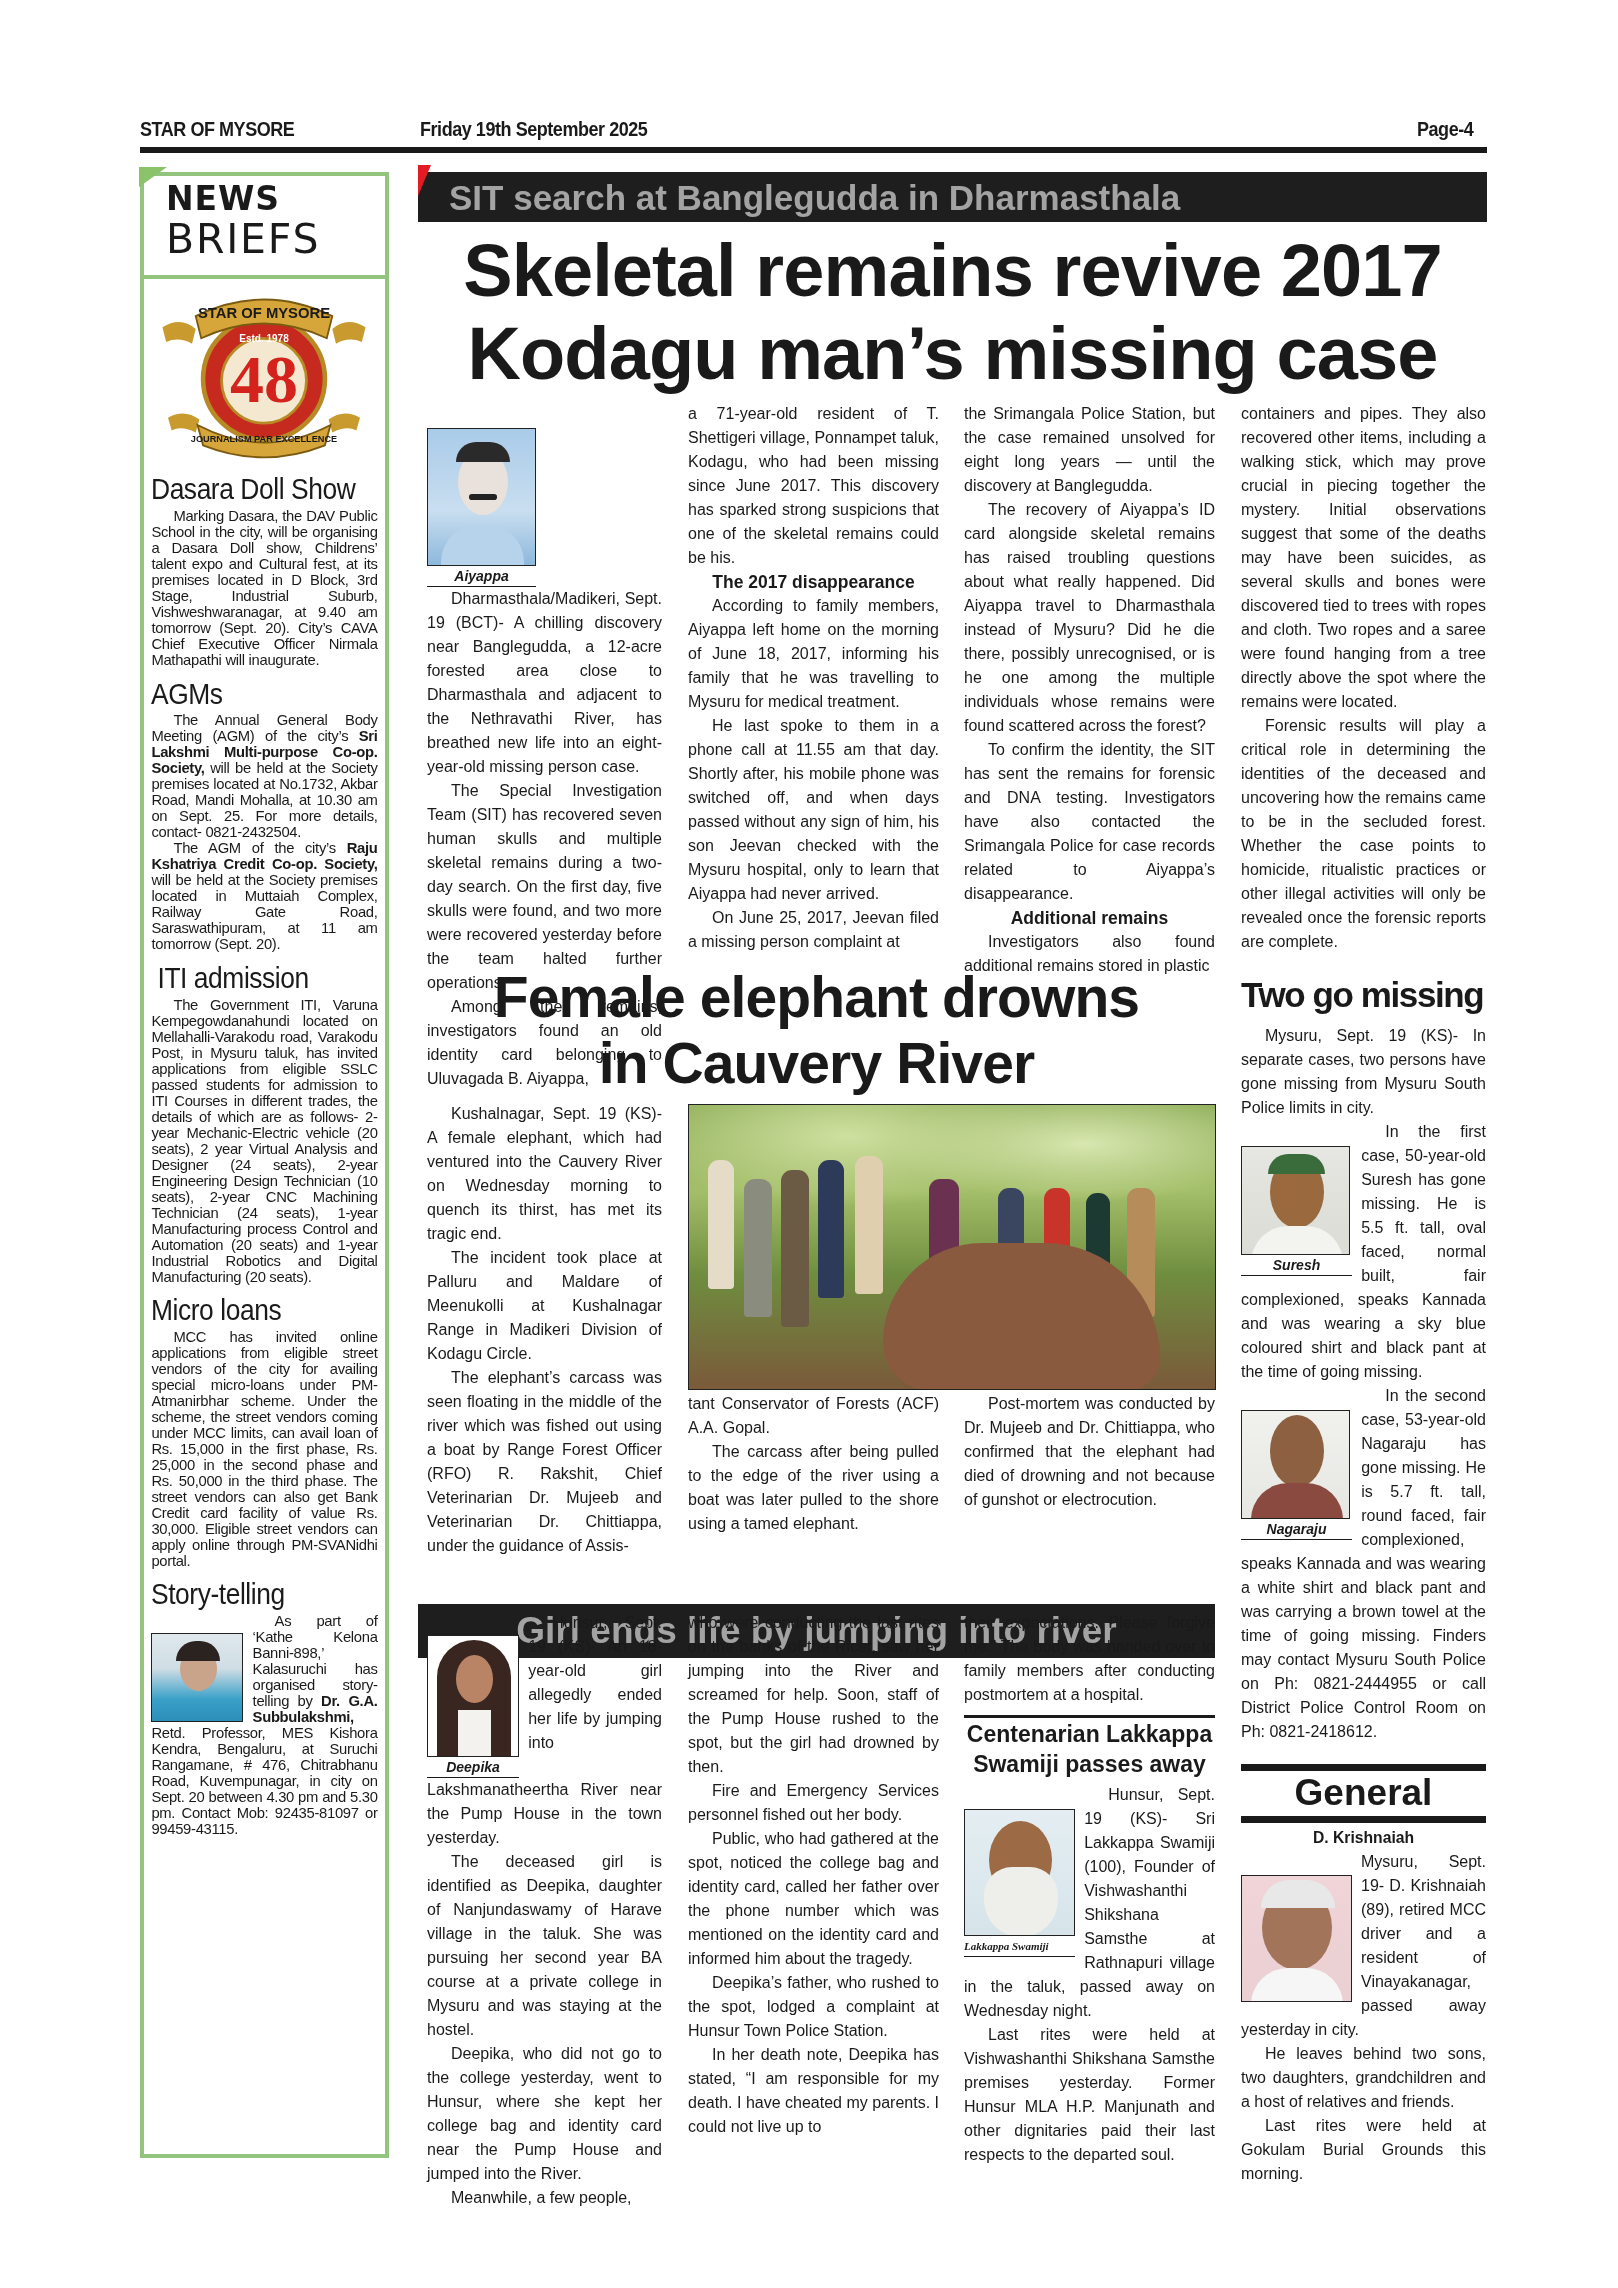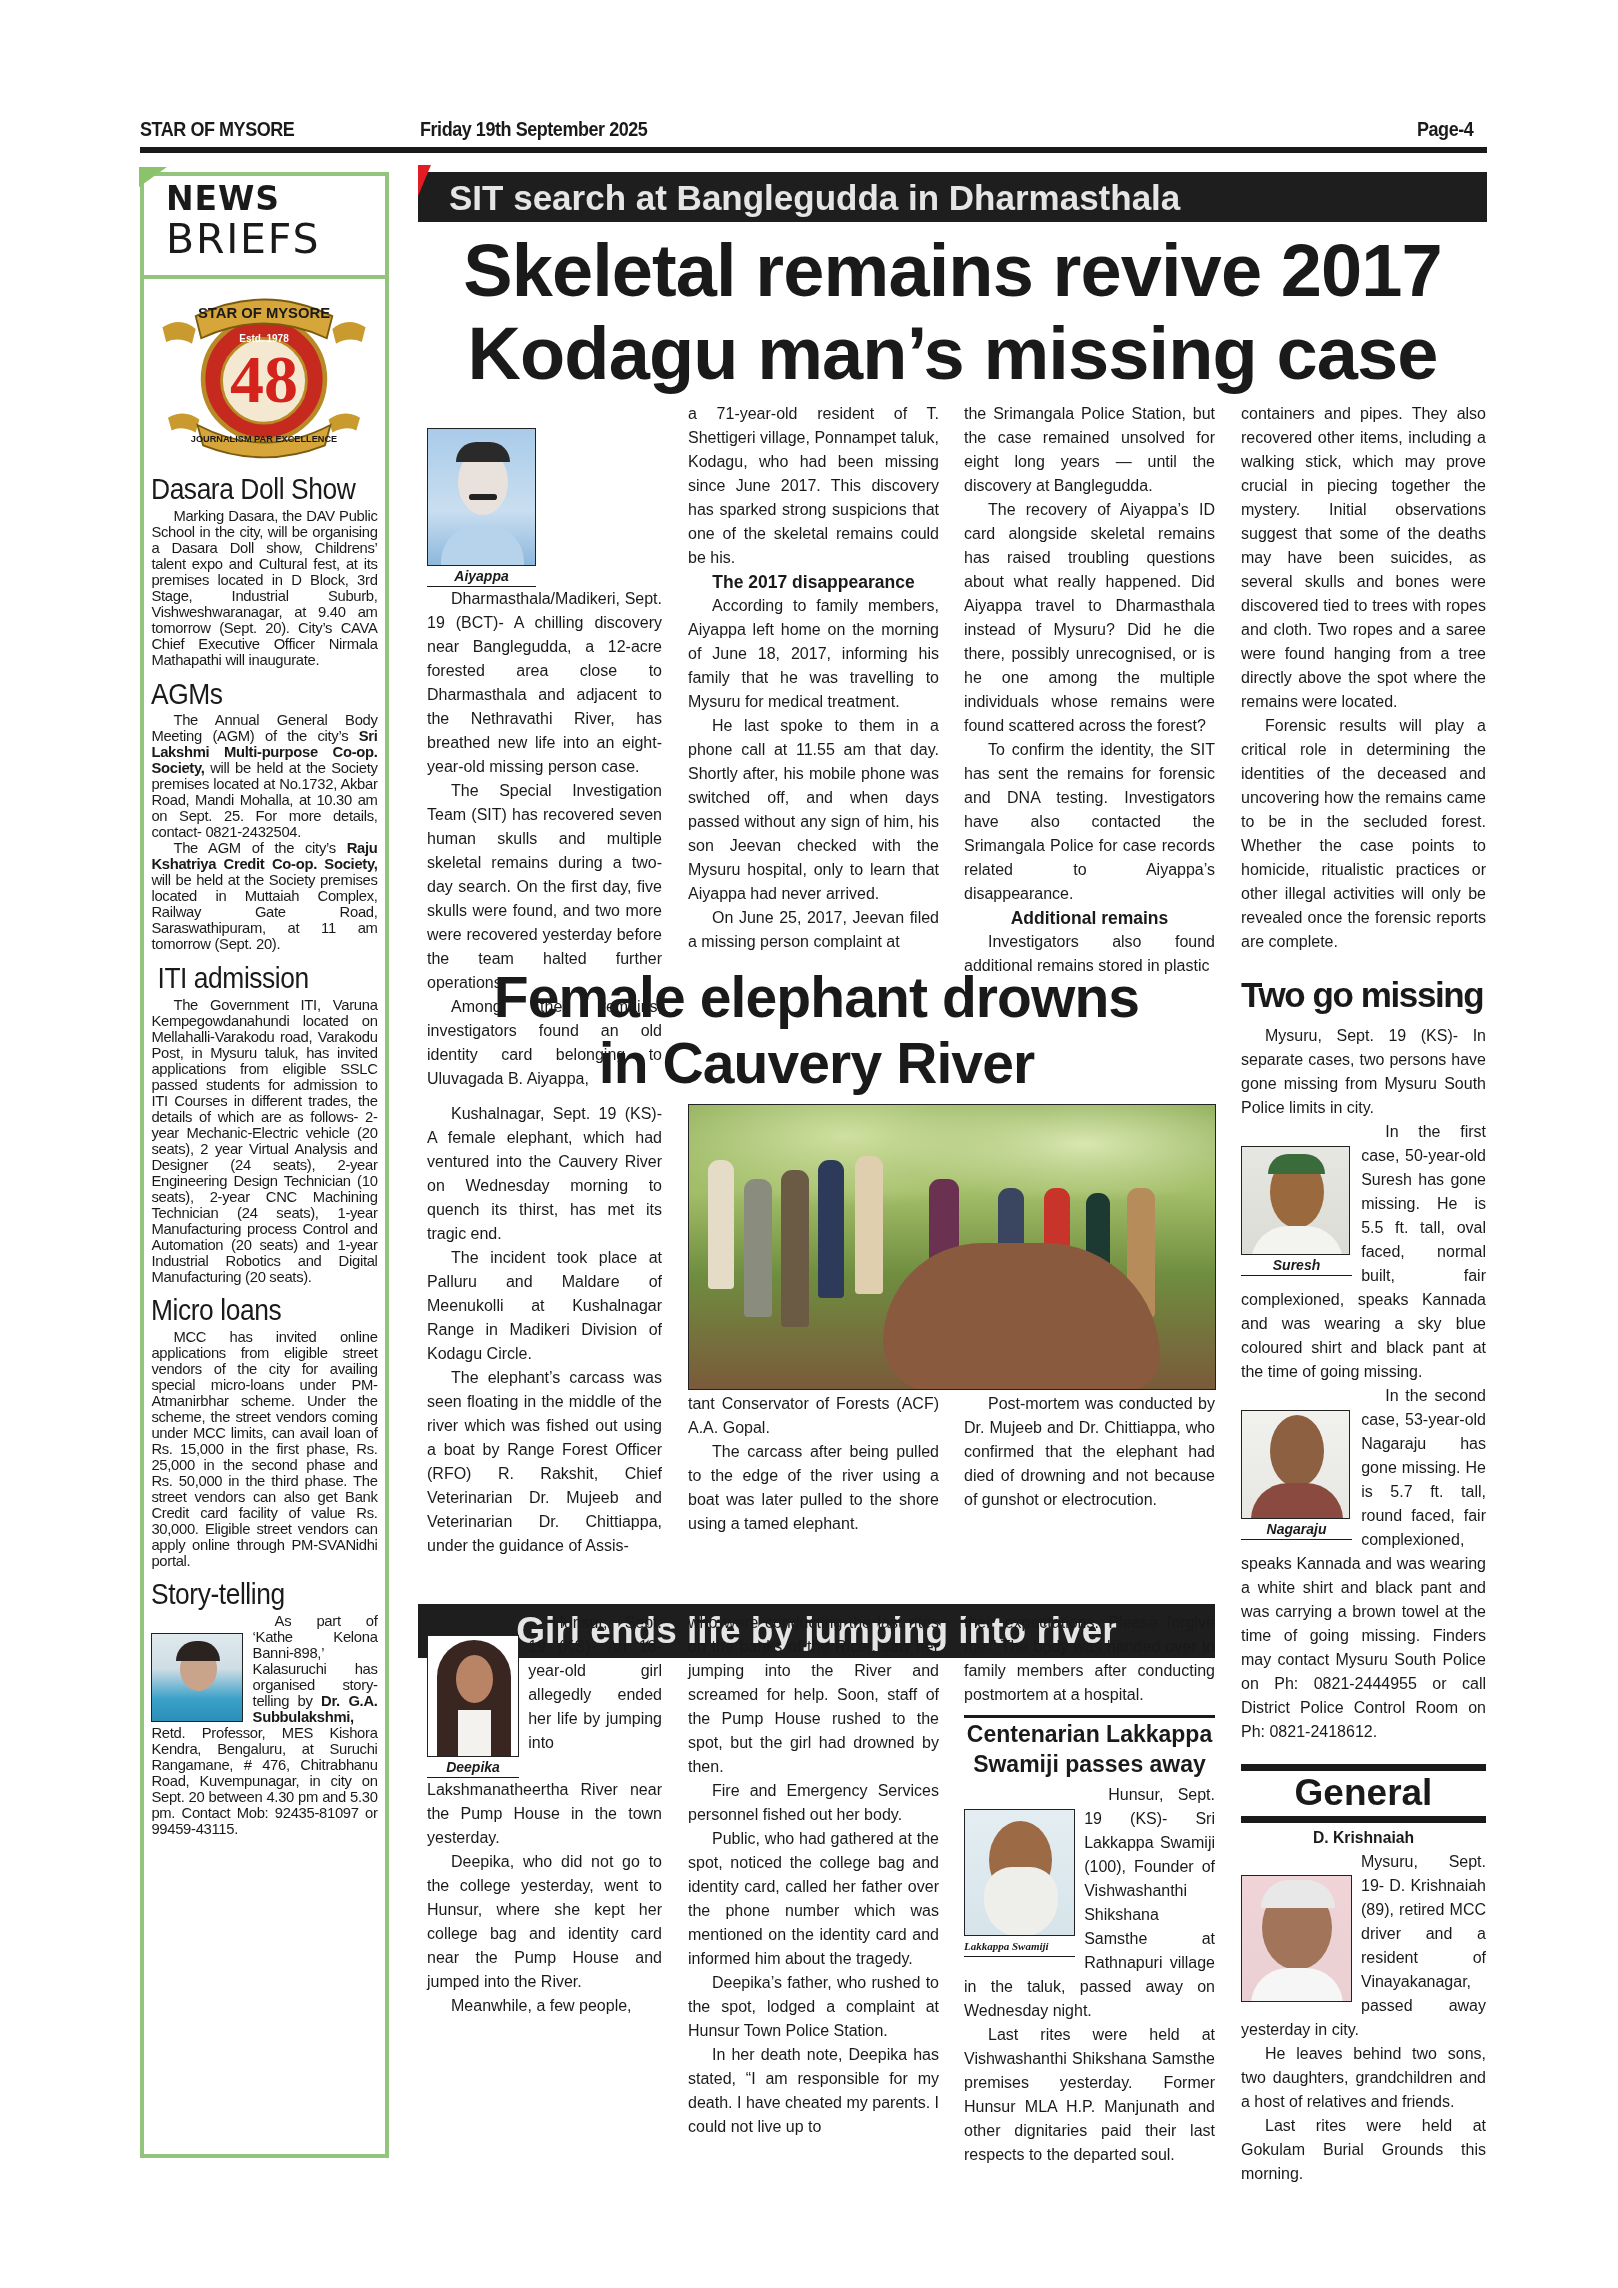--- a/index.html
+++ b/index.html
@@ -9,21 +9,21 @@
   .rule{background:#1a1a1a;}
   .body{font-family:"Liberation Sans",sans-serif;font-size:16px;line-height:24px;text-align:justify;color:#1a1a1a;}
   .body p{margin:0;text-indent:24px;}
   .body p.noind{text-indent:0;}
   .sub{font-weight:bold;font-size:17.5px;text-align:center;line-height:24px;margin:0;}
   .cap{font-style:italic;font-weight:bold;font-size:14px;text-align:center;border-bottom:1.8px solid #1a1a1a;line-height:20px;}
   .photo{border:1.8px solid #222;box-sizing:border-box;}
   .brief-h{font-family:"Liberation Sans",sans-serif;font-size:30px;line-height:35px;margin:7.4px 0 1.8px 0;letter-spacing:-0.5px;transform:scaleX(0.88);transform-origin:left;white-space:nowrap;}
   .brief{font-size:14.8px;line-height:16px;text-align:justify;letter-spacing:-0.3px;}
   .brief p{margin:0;text-indent:22px;}
-  .banner{background:#1e1e1e;color:#e5e5e5;font-family:"Liberation Sans",sans-serif;font-weight:bold;}
+  .banner{background:#1e1e1e;color:#a3a3a3;font-family:"Liberation Sans",sans-serif;font-weight:bold;}
   .headline{font-family:"Liberation Sans",sans-serif;font-weight:bold;text-align:center;color:#1a1a1a;white-space:nowrap;}
 </style>
 </head>
 <body>
 
 <div class="abs hdr" style="left:140px;top:118px;">STAR OF MYSORE</div>
 <div class="abs hdr" style="left:420px;top:118px;">Friday 19th September 2025</div>
 <div class="abs hdr" style="left:1417px;top:118px;">Page-4</div>
 <div class="abs rule" style="left:140px;top:147px;width:1347px;height:5.5px;"></div>
 
@@ -188,20 +188,21 @@
 <div class="abs body" style="left:427px;top:1611px;width:235px;">
   <div style="float:left;width:92px;margin:24px 9.2px 0 0;">
     <div class="photo" style="width:92px;height:122px;background:#fff;position:relative;overflow:hidden;">
       <div style="position:absolute;left:9.2px;top:3.7px;width:74px;height:118px;border-radius:37px 37px 0 0;background:#3a2620;"></div>
       <div style="position:absolute;left:28px;top:18.5px;width:37px;height:48px;border-radius:50%;background:#b98466;"></div>
       <div style="position:absolute;left:29.5px;top:74px;width:33px;height:48px;background:#f4f2ef;"></div>
     </div>
     <div class="cap">Deepika</div>
   </div>
   <p>Hunsur, Sept. 19 (KS)- An 18-year-old girl allegedly ended her life by jumping into Lakshmanatheertha River near the Pump House in the town yesterday.</p>
+  <p>The deceased girl is identified as Deepika, daughter of Nanjundaswamy of Harave village in the taluk. She was pursuing her second year BA course at a private college in Mysuru and was staying at the hostel.</p>
   <p>Deepika, who did not go to the college yesterday, went to Hunsur, where she kept her college bag and identity card near the Pump House and jumped into the River.</p>
   <p>Meanwhile, a few people,</p>
 </div>
 <div class="abs body" style="left:688px;top:1611px;width:251px;">
   <p class="noind">who were conducting the last rites on the banks of the Ricer, saw her jumping into the River and screamed for help. Soon, staff of the Pump House rushed to the spot, but the girl had drowned by then.</p>
   <p>Fire and Emergency Services personnel fished out her body.</p>
   <p>Public, who had gathered at the spot, noticed the college bag and identity card, called her father over the phone number which was mentioned on the identity card and informed him about the tragedy.</p>
   <p>Deepika’s father, who rushed to the spot, lodged a complaint at Hunsur Town Police Station.</p>
   <p>In her death note, Deepika has stated, “I am responsible for my death. I have cheated my parents. I could not live up to</p>
 </div>

